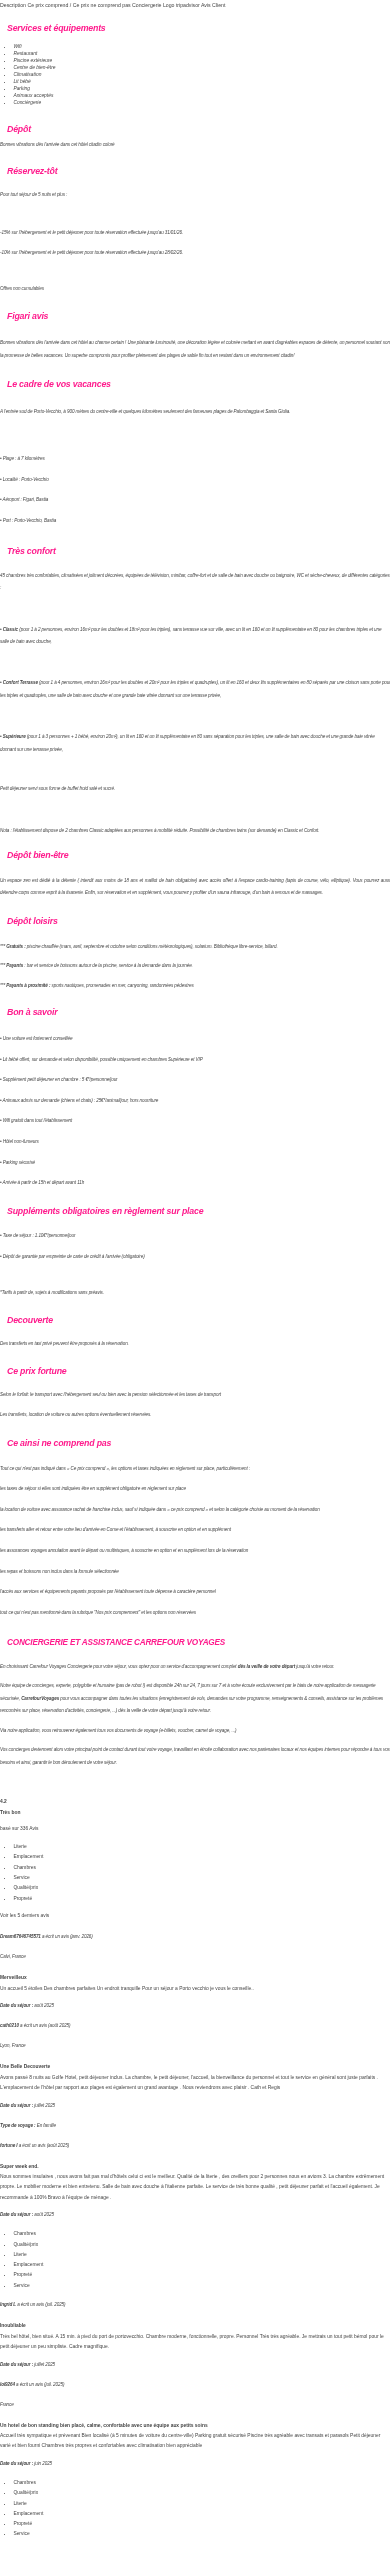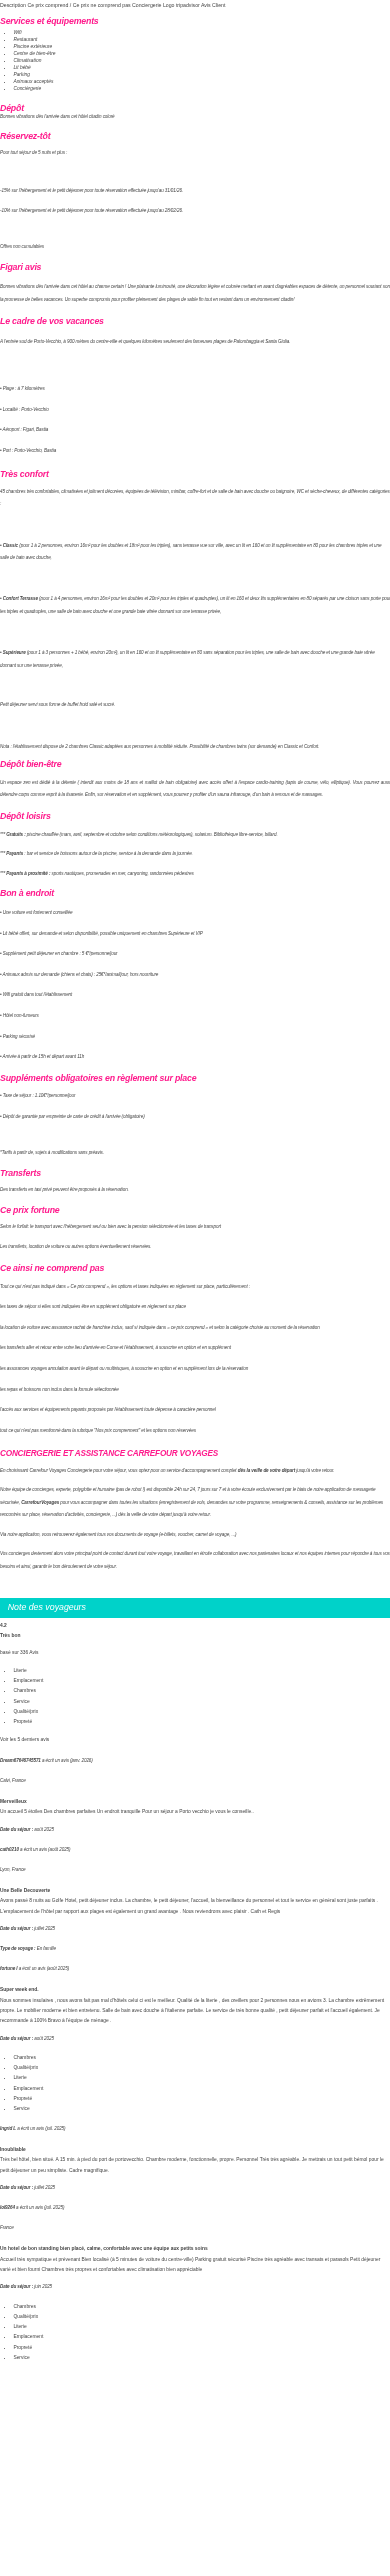--- a/index.html
+++ b/index.html
@@ -9,21 +9,21 @@
     color: #444444;
     font-size: 5.2px;
   }
   .page { padding: 0 0 10.3px 0; }
   .topline { font-size: 5.2px; font-style: normal; color: #444; padding-top: 1.5px; height: 7.2px; line-height: 6.2px; }
   h2.sec {
     color: #ff1c8d;
     font-style: italic;
     font-weight: bold;
     font-size: 8.8px;
-    margin: 0;
+    margin: 7px;
     letter-spacing: -0.2px;
   }
   .it { font-style: italic; font-size: 4.6px; line-height: 8.8px; color: #444; margin: 0; letter-spacing: -0.1px; }
   .it b { font-weight: bold; }
   ul.bul { margin: 0; padding-left: 13.4px; }
   ul.bul li { font-style: italic; font-size: 4.9px; line-height: 6.9px; color: #444; }
   ul.plain { margin: 0; padding-left: 13.4px; }
   ul.plain li { font-size: 4.9px; line-height: 10.3px; color: #444; }
   .teal {
     background: #00d2c9;
@@ -114,41 +114,41 @@
   <div style="height:9.3px"></div>
   <h2 class="sec">Dépôt loisirs</h2>
   <div style="height:8.2px"></div>
   <p class="it" style="line-height:12.4px"><span>*** </span><b>Gratuits :</b><span> piscine chauffée (mars, avril, septembre et octobre selon conditions météorologiques), solarium. Bibliothèque libre-service, billard.</span></p>
   <div style="height:8.2px"></div>
   <p class="it"><span>*** </span><b>Payants</b><span> : bar et service de boissons autour de la piscine, service à la demande dans la journée.</span></p>
   <div style="height:11.3px"></div>
   <p class="it"><span>*** </span><b>Payants à proximité :</b><span> sports nautiques, promenades en mer, canyoning, randonnées pédestres</span></p>
 
   <div style="height:9.3px"></div>
-  <h2 class="sec">Bon à endroit</h2>
+  <h2 class="sec">Bon à savoir</h2>
   <div style="height:5.2px"></div>
   <p class="it" style="line-height:20.6px">• Une voiture est fortement conseillée</p>
   <p class="it" style="line-height:20.6px">•  Lit bébé offert, sur demande et selon disponibilité, possible uniquement en chambres Supérieure et VIP</p>
   <p class="it" style="line-height:20.6px">• Supplément petit déjeuner en chambre : 5 €*/personne/jour</p>
   <p class="it" style="line-height:20.6px">• Animaux admis sur demande (chiens et chats) : 25€*/animal/jour, hors nourriture</p>
   <p class="it" style="line-height:20.6px">• Wifi gratuit dans tout l'établissement</p>
   <p class="it" style="line-height:20.6px">• Hôtel non-fumeurs</p>
   <p class="it" style="line-height:20.6px">• Parking sécurisé</p>
   <p class="it" style="line-height:20.6px">• Arrivée à partir de 15h et départ avant 11h</p>
 
   <div style="height:5.2px"></div>
   <h2 class="sec">Suppléments obligatoires en règlement sur place</h2>
   <div style="height:3.1px"></div>
   <p class="it" style="line-height:20.6px">• Taxe de séjour : 1.10€*/personne/jour</p>
   <p class="it" style="line-height:20.6px">• Dépôt de garantie par empreinte de carte de crédit à l'arrivée (obligatoire)</p>
   <div style="height:21.6px"></div>
   <p class="it">*Tarifs à partir de, sujets à modifications sans préavis.</p>
 
   <div style="height:10.3px"></div>
-  <h2 class="sec">Transferts</h2>
+  <h2 class="sec">Decouverte</h2>
   <div style="height:8.2px"></div>
   <p class="it">Des transferts en taxi privé peuvent être proposés à la réservation.</p>
 
   <div style="height:10.3px"></div>
   <h2 class="sec">Ce prix fortune</h2>
   <div style="height:8.2px"></div>
   <p class="it">Selon le forfait:  le transport avec l'hébergement seul ou bien avec la pension sélectionnée et les taxes de transport</p>
   <div style="height:11.3px"></div>
   <p class="it">Les transferts, location de voiture ou autres options éventuellement réservées.</p>
 
@@ -176,21 +176,20 @@
   <div style="height:7.2px"></div>
   <p class="it" style="line-height:12.4px"><span>En choisissant Carrefour Voyages Conciergerie pour votre séjour, vous optez pour un service d'accompagnement complet </span><b>dès la veille de votre départ</b><span> jusqu'à votre retour.</span></p>
   <div style="height:7.2px"></div>
   <p class="it" style="line-height:12.4px"><span>Notre équipe de concierges, experte, polyglotte et humaine (pas de robot !) est disponible 24h sur 24, 7 jours sur 7 et à votre écoute exclusivement par le biais de notre application de messagerie sécurisée, </span><b>CarrefourVoyages</b><span> pour vous accompagner dans toutes les situations (enregistrement de vols, demandes sur votre programme, renseignements &amp; conseils, assistance sur les problèmes rencontrés sur place, réservation d'activités, conciergerie, ...) dès la veille de votre départ jusqu'à votre retour.</span></p>
   <div style="height:7.2px"></div>
   <p class="it" style="line-height:12.4px">Via notre application, vous retrouverez également tous vos documents de voyage (e-billets, voucher, carnet de voyage, ...)</p>
   <div style="height:7.2px"></div>
   <p class="it" style="line-height:12.4px">Vos concierges deviennent alors votre principal point de contact durant tout votre voyage, travaillant en étroite collaboration avec nos partenaires locaux et nos équipes internes pour répondre à tous vos besoins et ainsi, garantir le bon déroulement de votre séjour.</p>
 
   <div style="height:25px"></div>
-  <div class="teal">Note des voyageurs</div>
   <div style="height:3.1px"></div>
   <p class="n nb" style="line-height:10.3px">4.2</p>
   <p class="n nb" style="line-height:10.3px">Très bon</p>
   <div style="height:8.2px"></div>
   <p class="n">basé sur 336 Avis</p>
   <div style="height:9.3px"></div>
   <ul class="plain">
     <li>Literie</li>
     <li>Emplacement</li>
     <li>Chambres</li>

